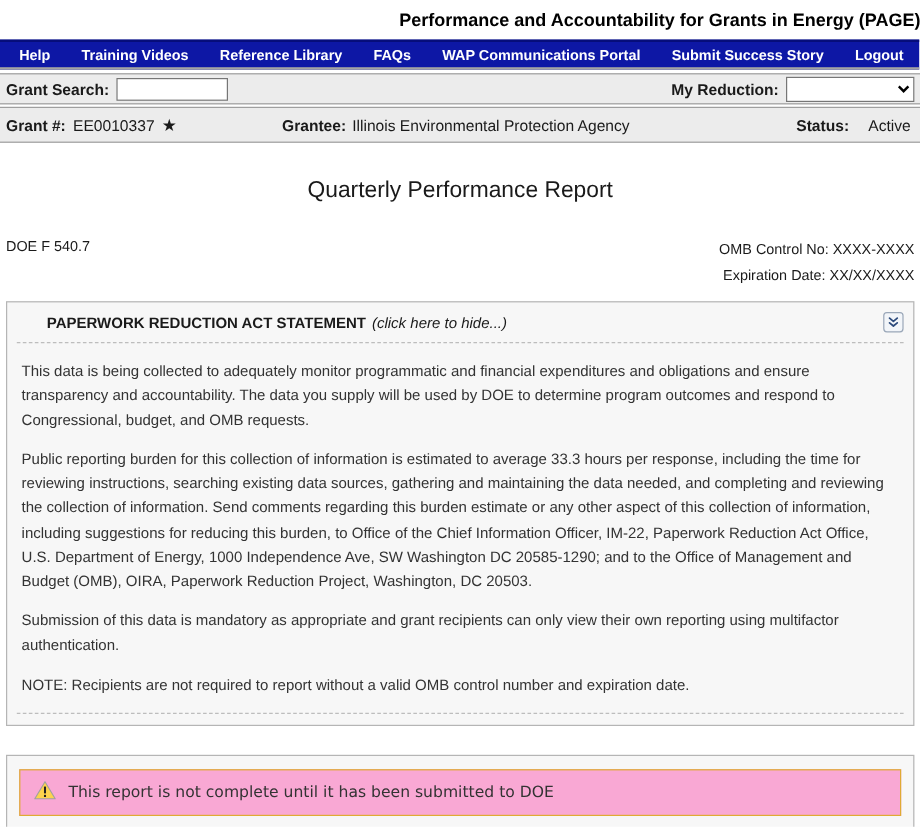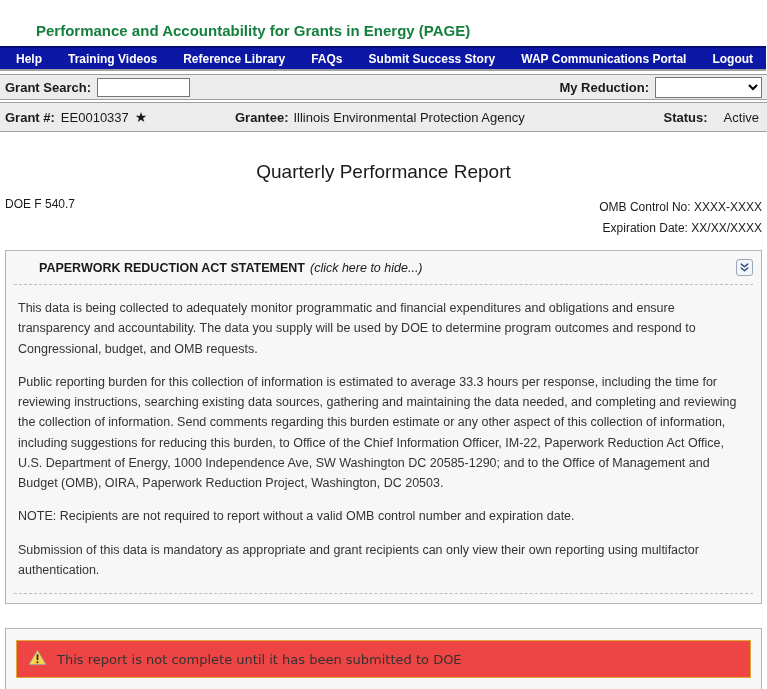--- a/index.html
+++ b/index.html
@@ -4,22 +4,23 @@
 <style>
   * { box-sizing: border-box; }
   html,body { margin:0; padding:0; }
   body {
     width:767px; height:689px; background:#fff;
     font-family:"Liberation Sans", sans-serif; color:#1a1a1a;
     overflow:hidden;
   }
   
   .app-title {
-    color:#15803d; font-weight:bold; font-size:15px;
-    padding:22px 0 7px 36px;
+    color:#000000; font-weight:bold; font-size:15px;
+    padding:9px 0 7px 36px;
+    text-align:right;
   }
   
   .navbar-wrap { display:flex; align-items:center; height:25px; }
   .navbar {
     flex:1; height:25px; background:#0d17a5;
     border-top:2px solid #060d7a; border-bottom:2px solid #a3a3a3;
     display:flex; align-items:center; padding-left:3px;
   }
   .nav-item {
     color:#fff; font-size:12px; font-weight:bold;
@@ -42,21 +43,21 @@
   .favorites-select {
     width:107px; height:21px; border:1px solid #767676; background:#fff;
     margin-left:6px; font-size:12px;
   }
   .grant-left { display:flex; align-items:center; gap:6px; width:230px; }
   .star-icon { font-size:14px; cursor:pointer; }
   .grant-center { flex:1; display:flex; gap:5px; }
   .grant-right { display:flex; gap:16px; padding-right:3px; }
   
   .report-title { text-align:center; font-size:19px; font-weight:400; margin-top:29px; }
-  .doe-row { display:flex; justify-content:space-between; align-items:flex-start; padding:0 5px; margin-top:14px; font-size:12px; }
+  .doe-row { display:flex; justify-content:space-between; align-items:flex-start; padding:0 5px; margin-top:28px; font-size:12px; }
   .omb-block { text-align:right; line-height:21px; }
   
   .pra-box { margin:11px 5px 0; border:1px solid #b5b5b5; background:#f7f7f7; }
   .pra-header { display:flex; align-items:center; padding:8px 8px 6px 10px; }
   .pra-heading { font-weight:bold; font-size:12.5px;padding-left:23px; }
   .pra-hint { font-style:italic; font-size:12.5px; margin-left:5px; cursor:pointer; }
   .pra-toggle {
     margin-left:auto; width:17px; height:17px; border:1px solid #9aa7b8;
     background:#f2f5f9; border-radius:3px; display:flex; align-items:center;
     justify-content:center; cursor:pointer; padding:0;
@@ -64,21 +65,21 @@
   .dashed { border:none; border-top:1px dashed #bdbdbd; margin:2px 8px; }
   .pra-body p { font-size:12.5px; line-height:1.62; color:#333; margin:13px 12px; }
   .pra-box .dashed.bottom { margin-bottom:9px; }
   
   .report-panel {
     margin:24px 5px 0; border:1px solid #b5b5b5; background:#f7f7f7;
     position:relative; padding:11px 10px 8px;
     font-family:"DejaVu Sans", sans-serif;
   }
   .alert {
-    border:1px solid #dfaa34; background:#ef4444; display:flex; align-items:center;
+    border:1px solid #dfaa34; background:#f9a8d4; display:flex; align-items:center;
     gap:10px; padding:8px 11px; font-size:13px; color:#333;
   }
   .fields { margin-top:14px; }
   .field-row { display:flex; align-items:center; margin-bottom:7px; }
   .field-label { width:162px; text-align:center; font-weight:bold; font-size:13px; padding-right:7px; white-space:nowrap; }
   .field-value {
     border:1px solid #999; background:#f0f0f0; padding:2px 6px; font-size:13px;
     display:inline-block;
   }
 </style>
@@ -86,22 +87,22 @@
 <body>
 
 <div class="app-title">Performance and Accountability for Grants in Energy (PAGE)</div>
 
 <div class="navbar-wrap">
   <div class="navbar">
     <span class="nav-item">Help</span>
     <span class="nav-item">Training Videos</span>
     <span class="nav-item">Reference Library</span>
     <span class="nav-item">FAQs</span>
+    <span class="nav-item">WAP Communications Portal</span>
     <span class="nav-item">Submit Success Story</span>
-    <span class="nav-item">WAP Communications Portal</span>
     <span class="nav-item">Logout</span>
   </div>
   <div class="shield-area">
     <svg width="18" height="18" viewBox="0 0 18 18">
       <path d="M9 1 L16 3 V9 C16 13.5 12.8 16.4 9 17.4 C5.2 16.4 2 13.5 2 9 V3 Z" fill="#f2c21c" stroke="#8a8a8a" stroke-width="0.8"></path>
       <path d="M9 1 L2 3 V9 H9 Z" fill="#3a3a33"></path>
       <path d="M9 9 H16 C16 13.5 12.8 16.4 9 17.4 Z" fill="#3a3a33"></path>
     </svg>
   </div>
 </div>
@@ -151,22 +152,22 @@
       <svg width="11" height="11" viewBox="0 0 12 12" fill="none" stroke="#2c4a7c" stroke-width="1.6" stroke-linecap="round" stroke-linejoin="round">
         <path d="M2.5 2.3 L6 5.2 L9.5 2.3"></path>
         <path d="M2.5 6.6 L6 9.5 L9.5 6.6"></path>
       </svg>
     </button>
   </div>
   <hr class="dashed">
   <div class="pra-body">
     <p>This data is being collected to adequately monitor programmatic and financial expenditures and obligations and ensure transparency and accountability. The data you supply will be used by DOE to determine program outcomes and respond to Congressional, budget, and OMB requests.</p>
     <p>Public reporting burden for this collection of information is estimated to average 33.3 hours per response, including the time for reviewing instructions, searching existing data sources, gathering and maintaining the data needed, and completing and reviewing the collection of information. Send comments regarding this burden estimate or any other aspect of this collection of information, including suggestions for reducing this burden, to Office of the Chief Information Officer, IM-22, Paperwork Reduction Act Office, U.S. Department of Energy, 1000 Independence Ave, SW Washington DC 20585-1290; and to the Office of Management and Budget (OMB), OIRA, Paperwork Reduction Project, Washington, DC 20503.</p>
+    <p>Submission of this data is mandatory as appropriate and grant recipients can only view their own reporting using multifactor authentication.</p>
     <p>NOTE: Recipients are not required to report without a valid OMB control number and expiration date.</p>
-    <p>Submission of this data is mandatory as appropriate and grant recipients can only view their own reporting using multifactor authentication.</p>
   </div>
   <hr class="dashed bottom">
 </div>
 
 <div class="report-panel">
   <div class="alert">
     <span>
       <svg width="19" height="17" viewBox="0 0 20 18">
         <path d="M10 1.5 L19 16.5 H1 Z" fill="#fcd34d" stroke="#a0a0a0" stroke-width="1" stroke-linejoin="round"></path>
         <rect x="9.1" y="5.8" width="1.8" height="6" fill="#222"></rect>

